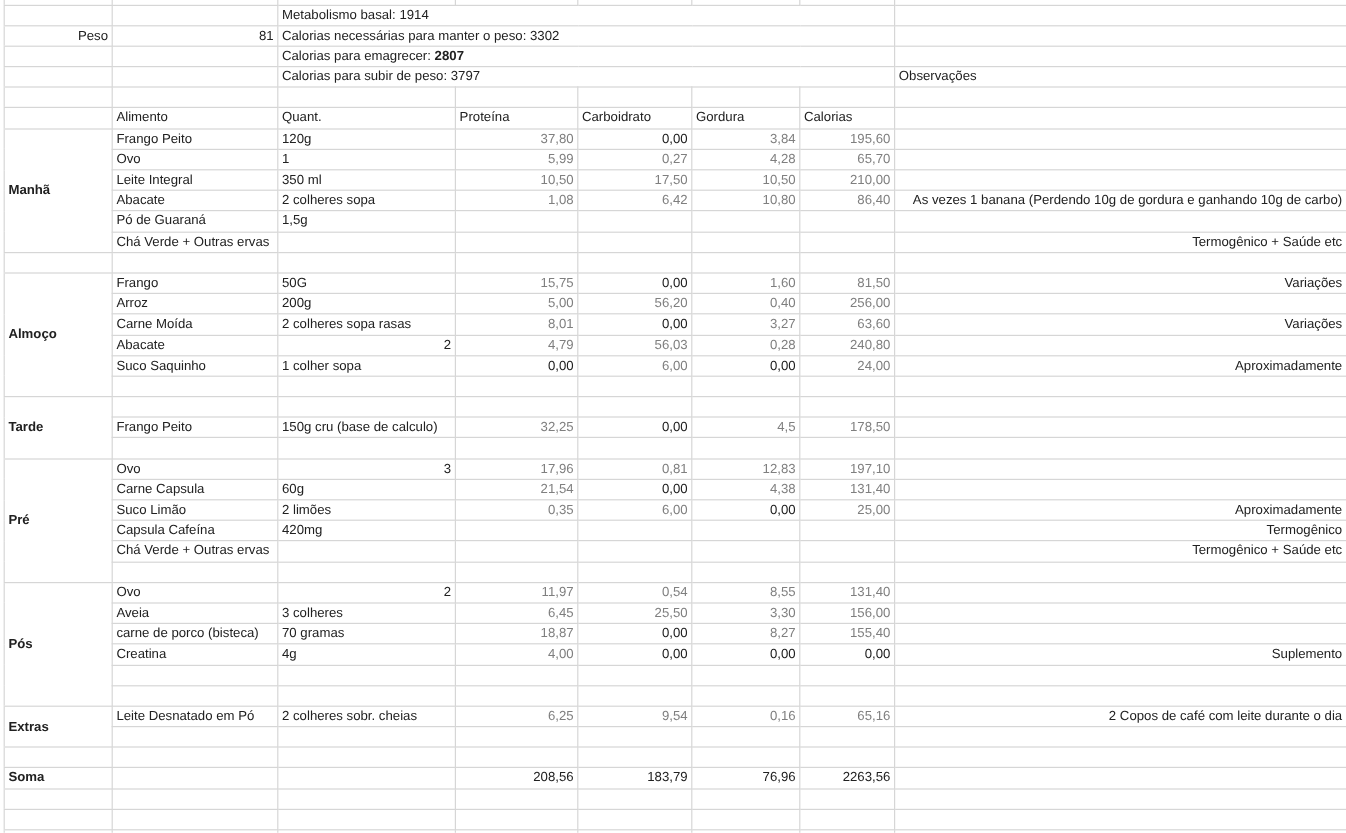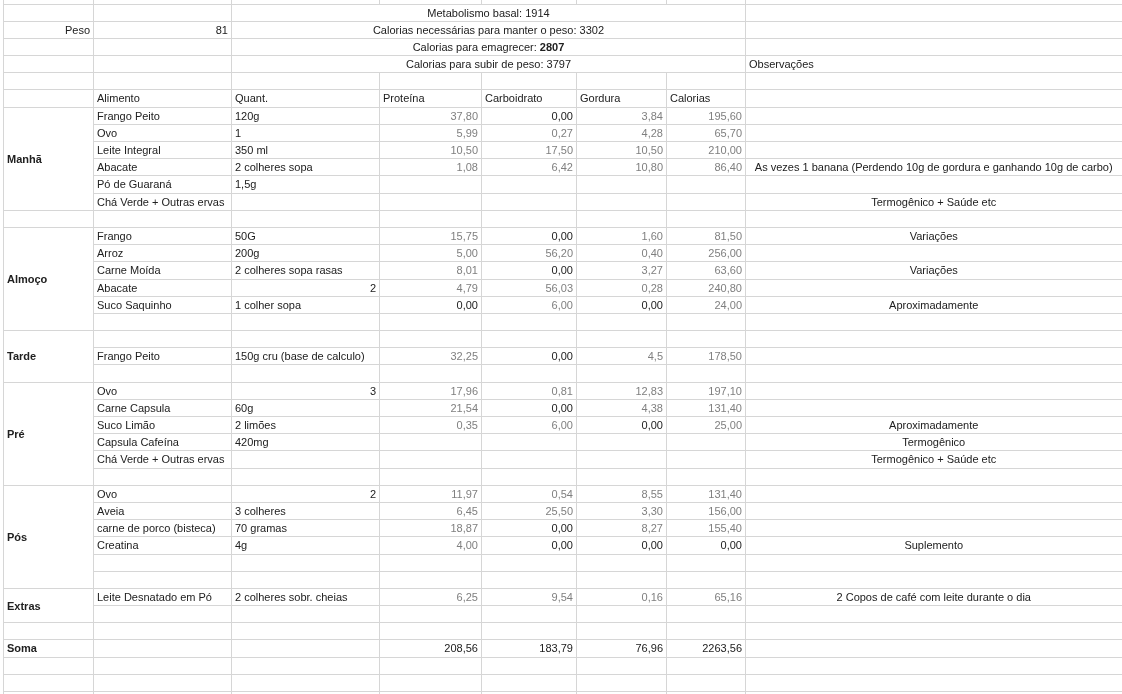--- a/index.html
+++ b/index.html
@@ -14,25 +14,25 @@
   tr{height:17.2px;}
   tr.sliver{height:4px;}
   td{
     padding:0 3px;font-size:11px;line-height:1.1;color:#212121;
     border-right:1px solid #d6d6d6;border-bottom:1px solid #d6d6d6;
     white-space:nowrap;overflow:hidden;vertical-align:middle;
   }
   td.colH{border-right:none;}
   td.hdr{font-weight:normal;}
   td.right{text-align:right;}
-  td.ctr{text-align:center;}
+  td.ctr{}
   td.num{text-align:right;color:#7f7f7f;}
   td.num.dark{color:#212121;}
   td.sec{font-weight:bold;text-align:left;vertical-align:middle;}
-  td.obs{text-align:center;}
+  td.obs{text-align:right;}
   b{font-weight:bold;}
 </style>
 </head>
 <body>
 
 <table>
   <colgroup>
     <col style="width:90px">
       <col style="width:138px">
       <col style="width:148px">

